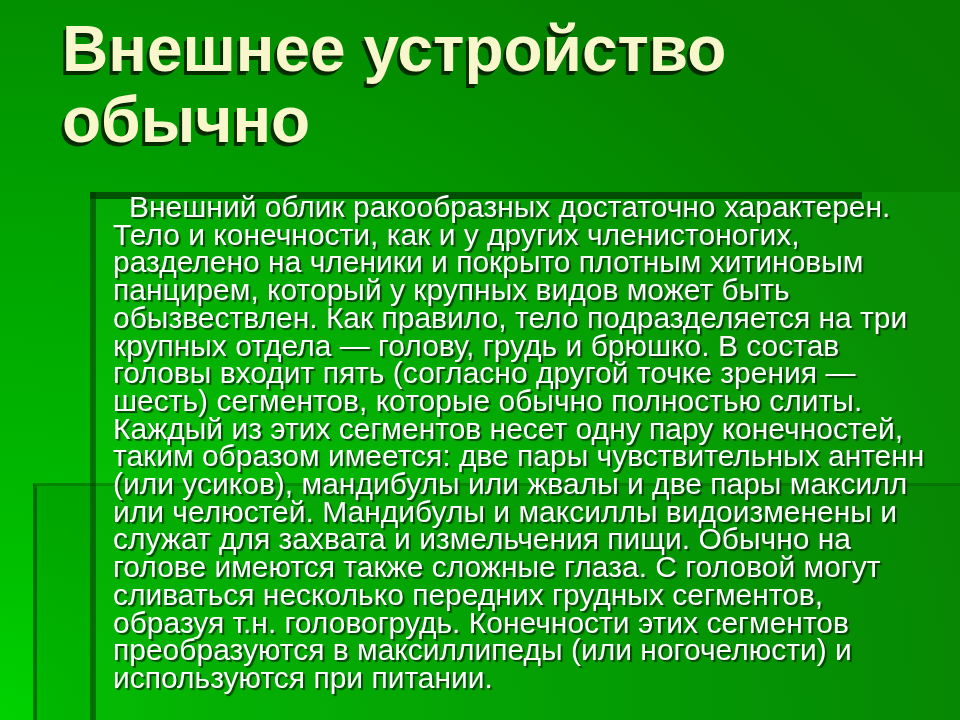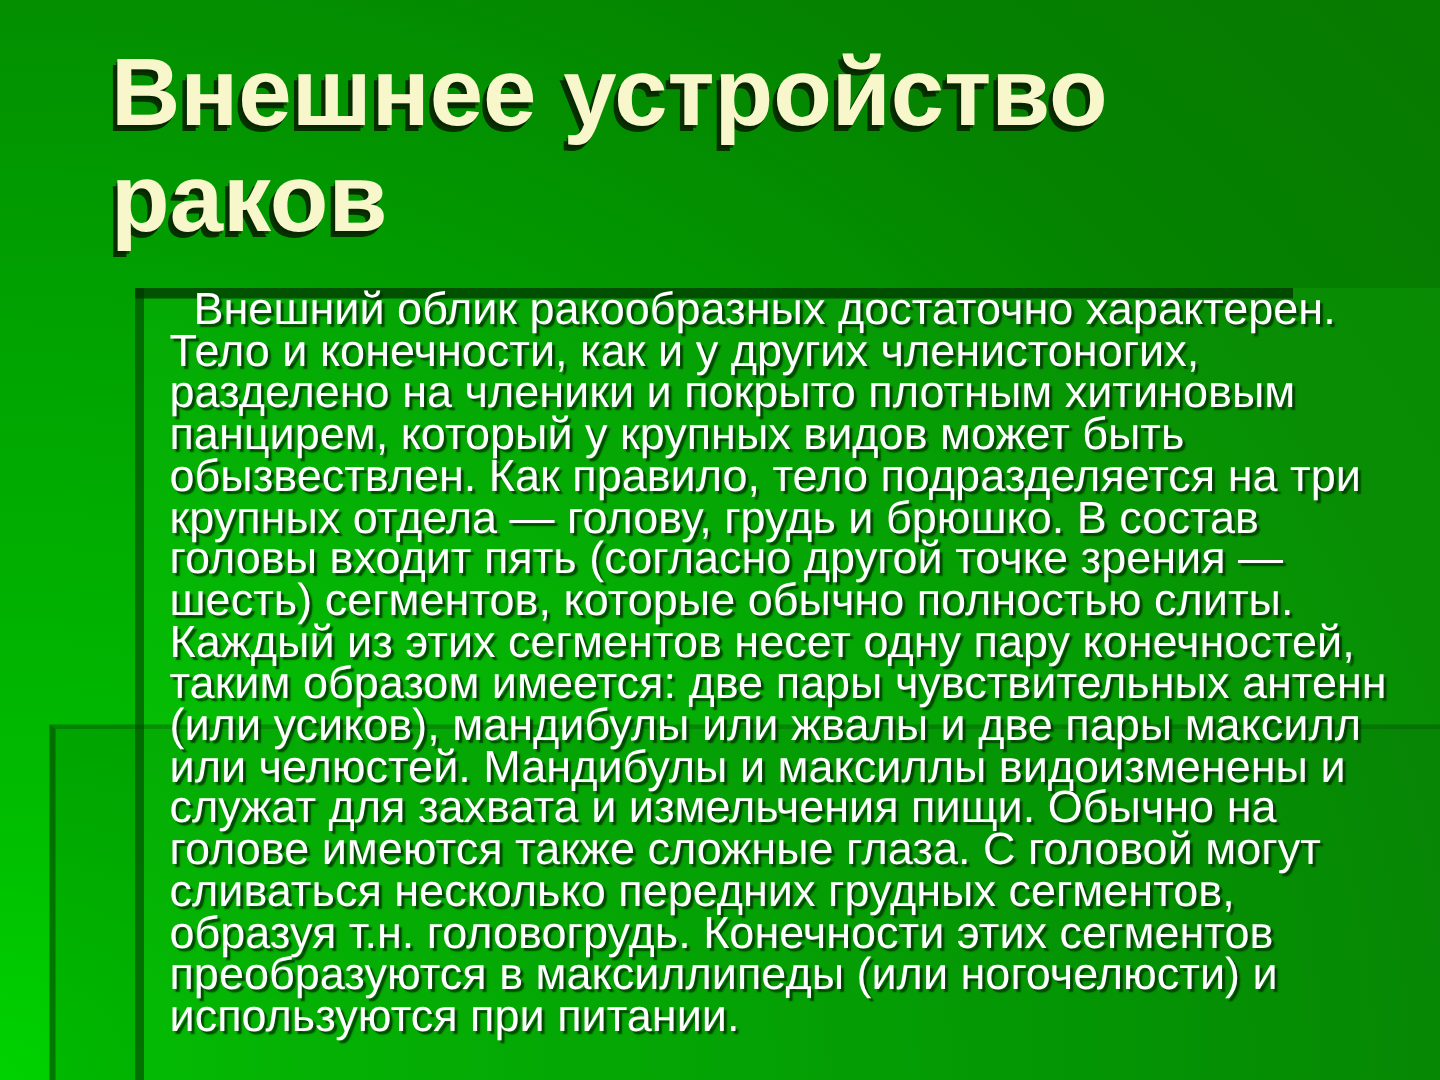--- a/index.html
+++ b/index.html
@@ -47,21 +47,21 @@
     left: -6px;
     top: 0;
     width: 772px;
     height: 7px;
     background: rgba(0, 48, 0, 0.72);
   }
   .slide-title {
     position: absolute;
     left: 62px;
     top: 14px;
-    margin: 12px;
+    margin: 0;
     width: 760px;
     font-size: 64px;
     line-height: 71px;
     font-weight: bold;
     letter-spacing: 0px;
     color: var(--title-color, #f7f7cb);
     text-shadow: -3px 4px 0 rgba(8, 34, 0, 0.88), -1px 2px 0 rgba(8, 34, 0, 0.6);
   }
   .slide-body {
     position: absolute;
@@ -83,18 +83,18 @@
 <div class="slide">
 
   <div class="panel-lower"></div>
 
   <div class="panel-content">
     <div class="panel-top-edge"></div>
   </div>
 
   <h1 class="slide-title">
     <span>Внешнее устройство</span><br>
-    <span>раков</span>
+    <span>обычно</span>
   </h1>
 
   <p class="slide-body">Внешний облик ракообразных достаточно характерен. Тело и конечности, как и у других членистоногих, разделено на членики и покрыто плотным хитиновым панцирем, который у крупных видов может быть обызвествлен. Как правило, тело подразделяется на три крупных отдела — голову, грудь и брюшко. В состав головы входит пять (согласно другой точке зрения — шесть) сегментов, которые обычно полностью слиты. Каждый из этих сегментов несет одну пару конечностей, таким образом имеется: две пары чувствительных антенн (или усиков), мандибулы или жвалы и две пары максилл или челюстей. Мандибулы и максиллы видоизменены и служат для захвата и измельчения пищи. Обычно на голове имеются также сложные глаза. С головой могут сливаться несколько передних грудных сегментов, образуя т.н. головогрудь. Конечности этих сегментов преобразуются в максиллипеды (или ногочелюсти) и используются при питании.</p>
 
 </div>
 
 </body></html>

